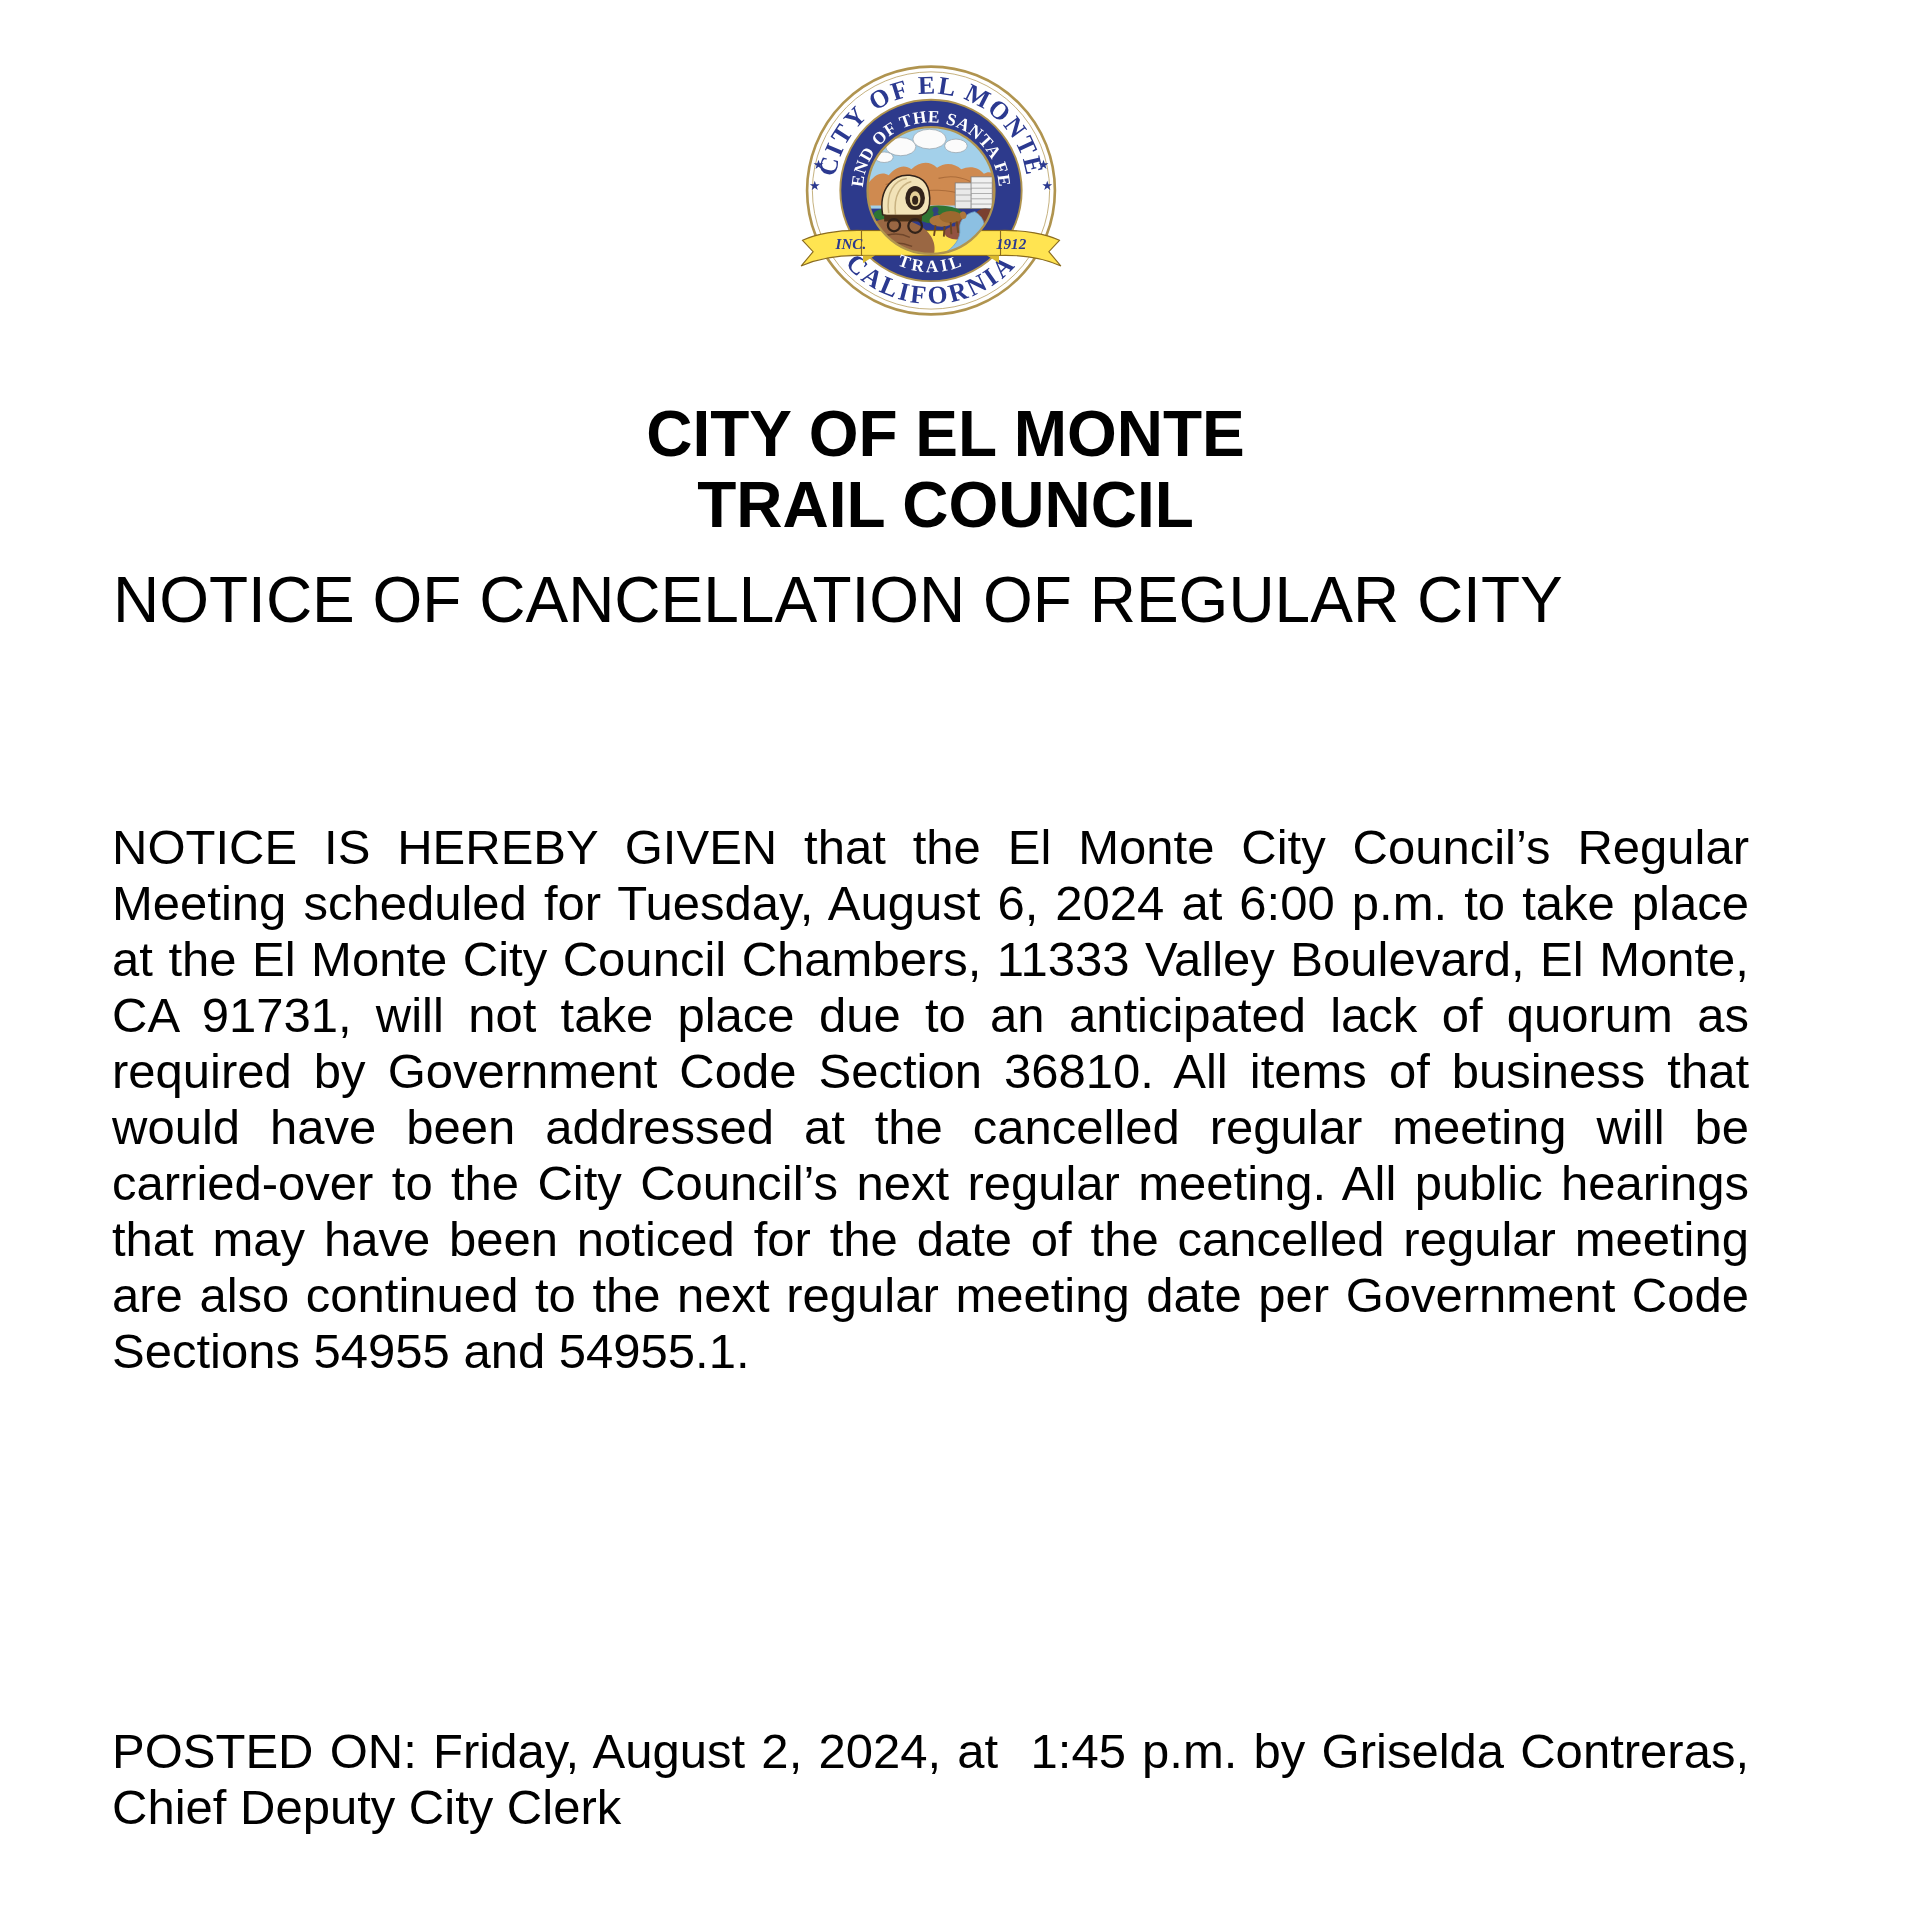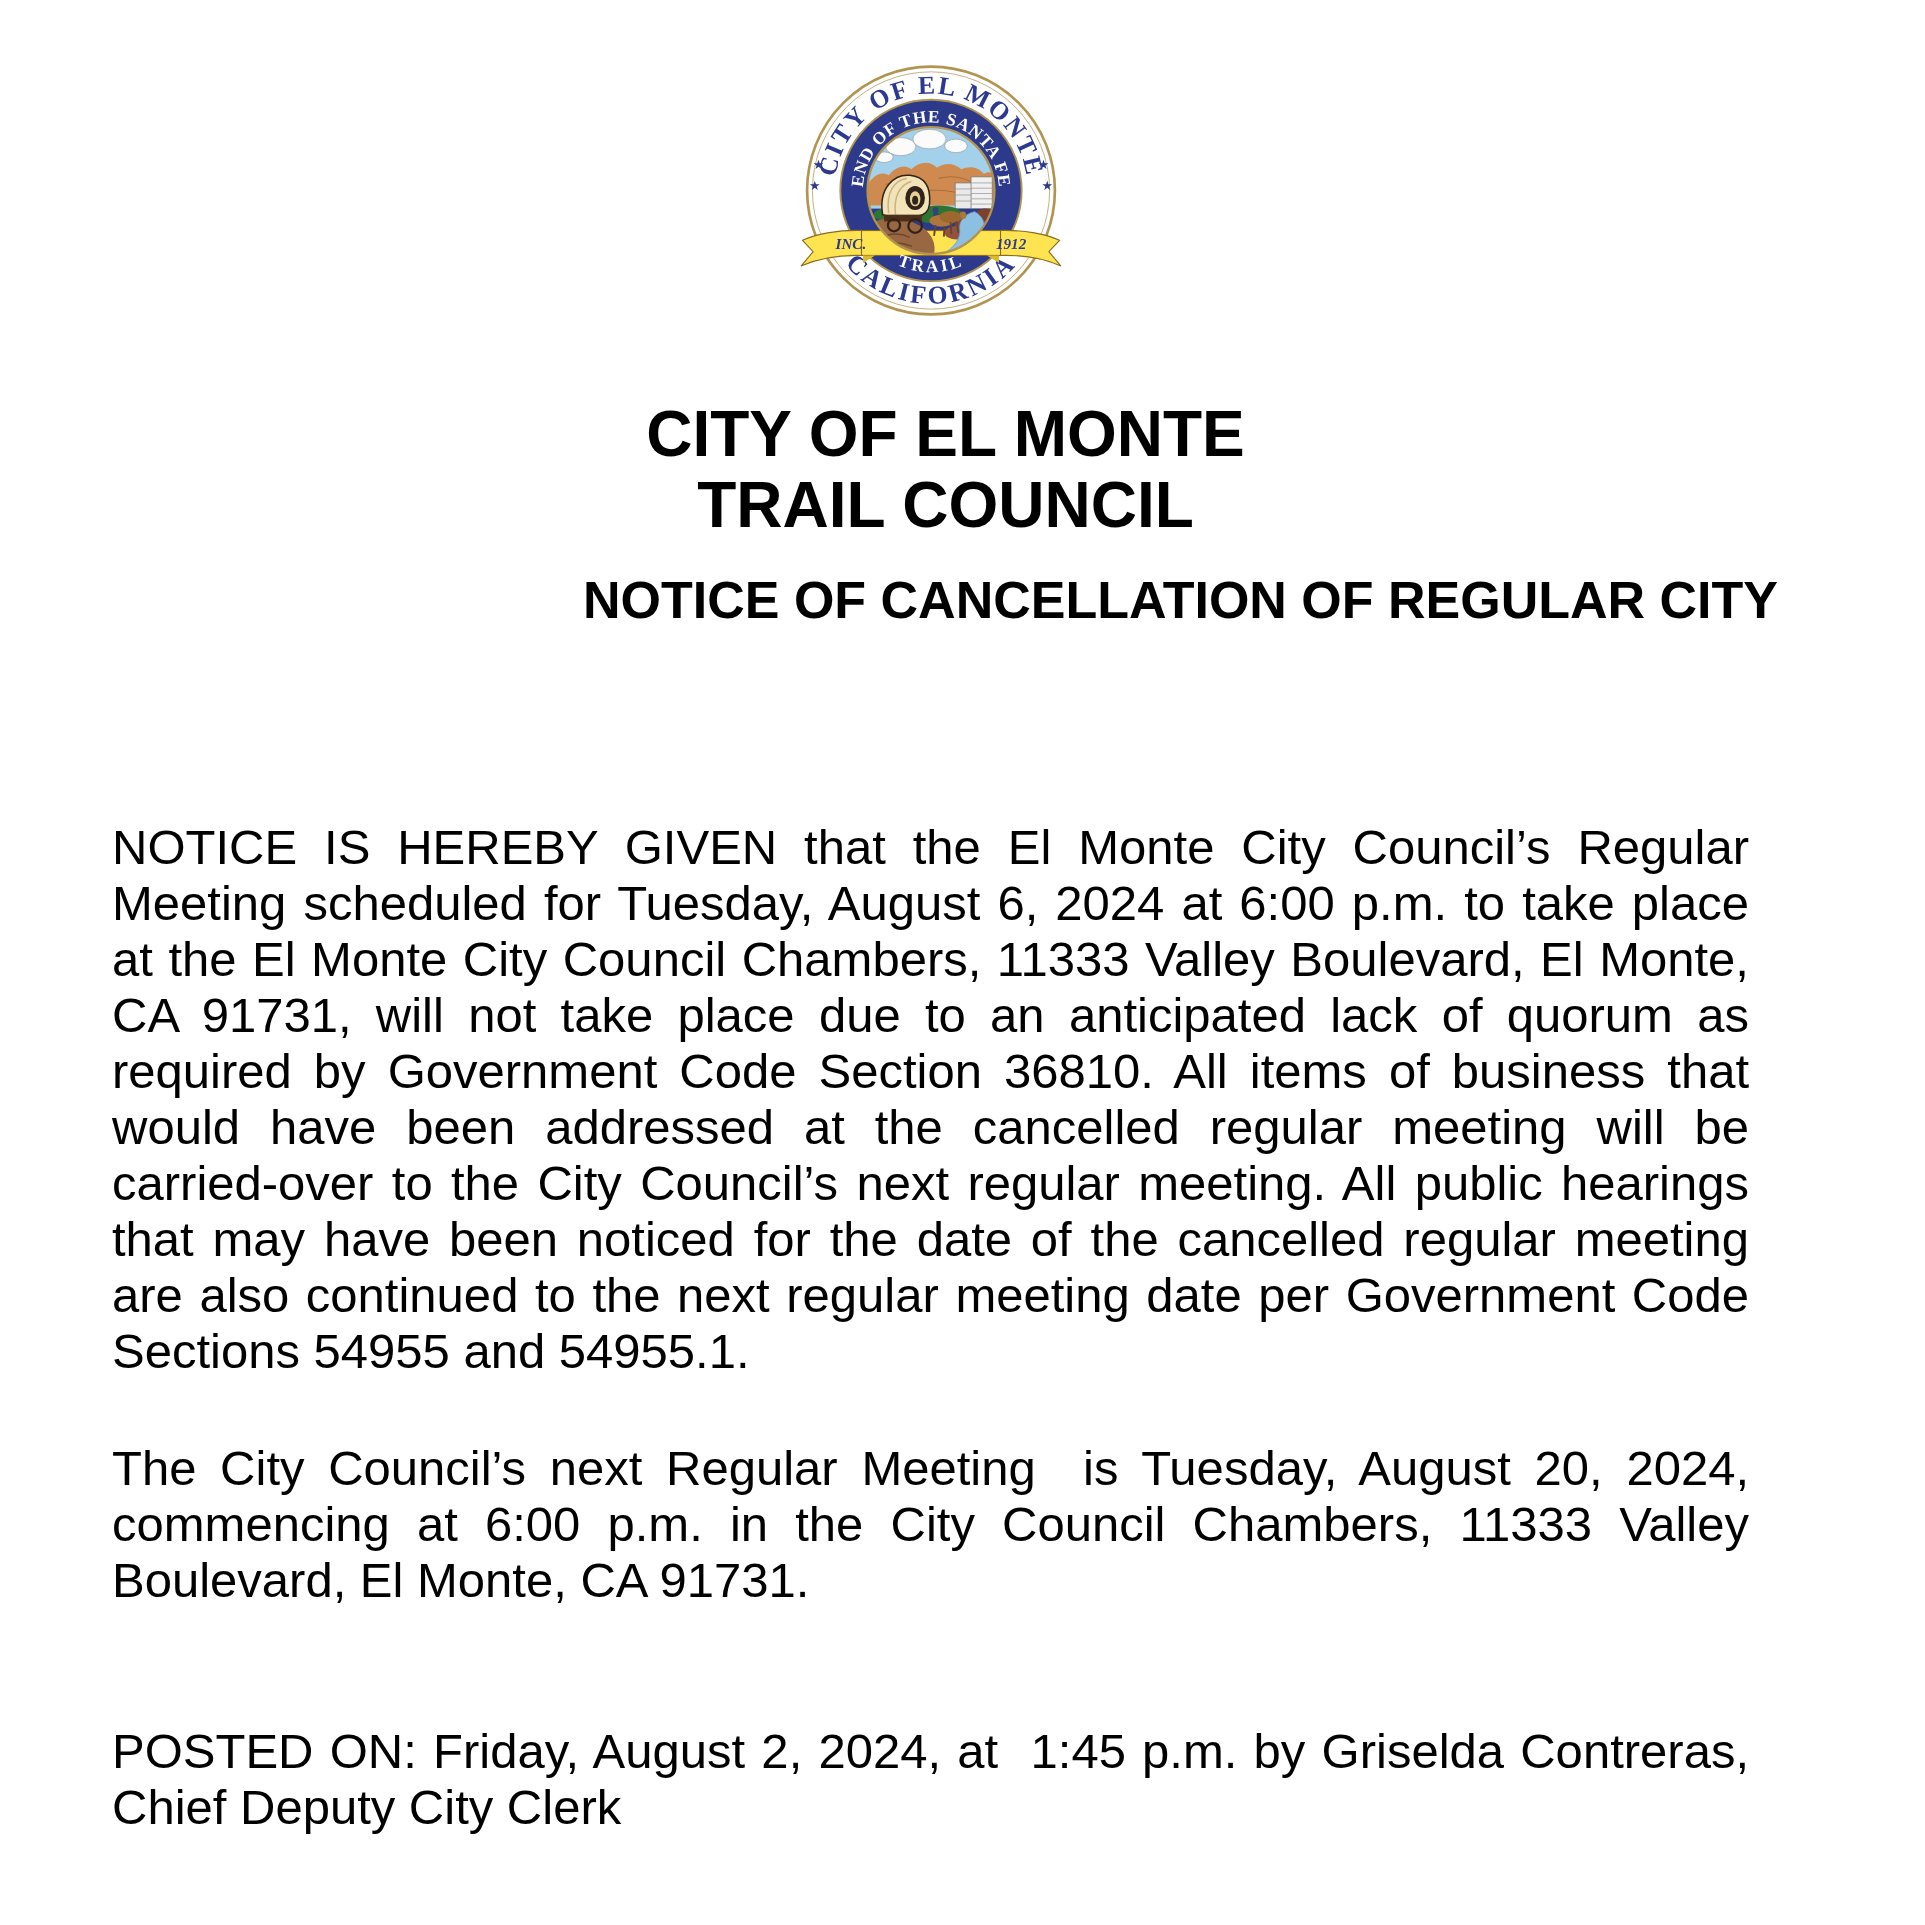--- a/index.html
+++ b/index.html
@@ -29,23 +29,23 @@
     font-weight: bold;
     font-size: 64px;
     line-height: 71px;
     letter-spacing: 0;
   }
   .headline-block {
     position: absolute;
     left: 113px;
     top: 564px;
     width: 1665px;
-    text-align: right;
-    font-weight: bold;
-    font-size: 52px;
+    text-align: left;
+    font-weight: normal;
+    font-size: 64px;
     line-height: 72px;
   }
   .body-par {
     position: absolute;
     left: 112px;
     width: 1637px;
     margin: 0;
     font-size: 49px;
     line-height: 56px;
     text-align: justify;
@@ -160,17 +160,16 @@
   <div class="org-block">
     <div>CITY OF EL MONTE</div>
     <div>TRAIL COUNCIL</div>
   </div>
 
   <div class="headline-block">
     <div>NOTICE OF CANCELLATION OF REGULAR CITY</div>
   </div>
 
   <p class="body-par para1"><span>NOTICE IS HEREBY GIVEN that the El Monte City Council’s Regular Meeting scheduled for Tuesday, August 6, 2024 at 6:00 p.m. to take place at the </span><span class="b">El Monte City Council Chambers, 11333 Valley Boulevard, El Monte, CA 91731</span><span>, will not take place due to an anticipated lack of quorum as required by Government Code Section 36810. All items of business that would have been addressed at the cancelled regular meeting will be carried-over to the City Council’s next regular meeting. All public hearings that may have been noticed for the date of the cancelled regular meeting are also continued to the next regular meeting date per Government Code Sections 54955 and 54955.1.</span></p>
-  <p class="body-par para2"><span>The City Council’s next Regular Meeting&nbsp; is Tuesday, August 20, 2024, commencing at 6:00 p.m. in the </span><span class="b">City Council Chambers, 11333 Valley Boulevard, El Monte, CA 91731.</span></p>
   <p class="body-par posted"><span>POSTED ON: Friday, August 2, 2024, at&nbsp; 1:45 p.m. by Griselda Contreras, Chief Deputy City Clerk</span></p>
 
 </div>
 
 
 </body></html>

